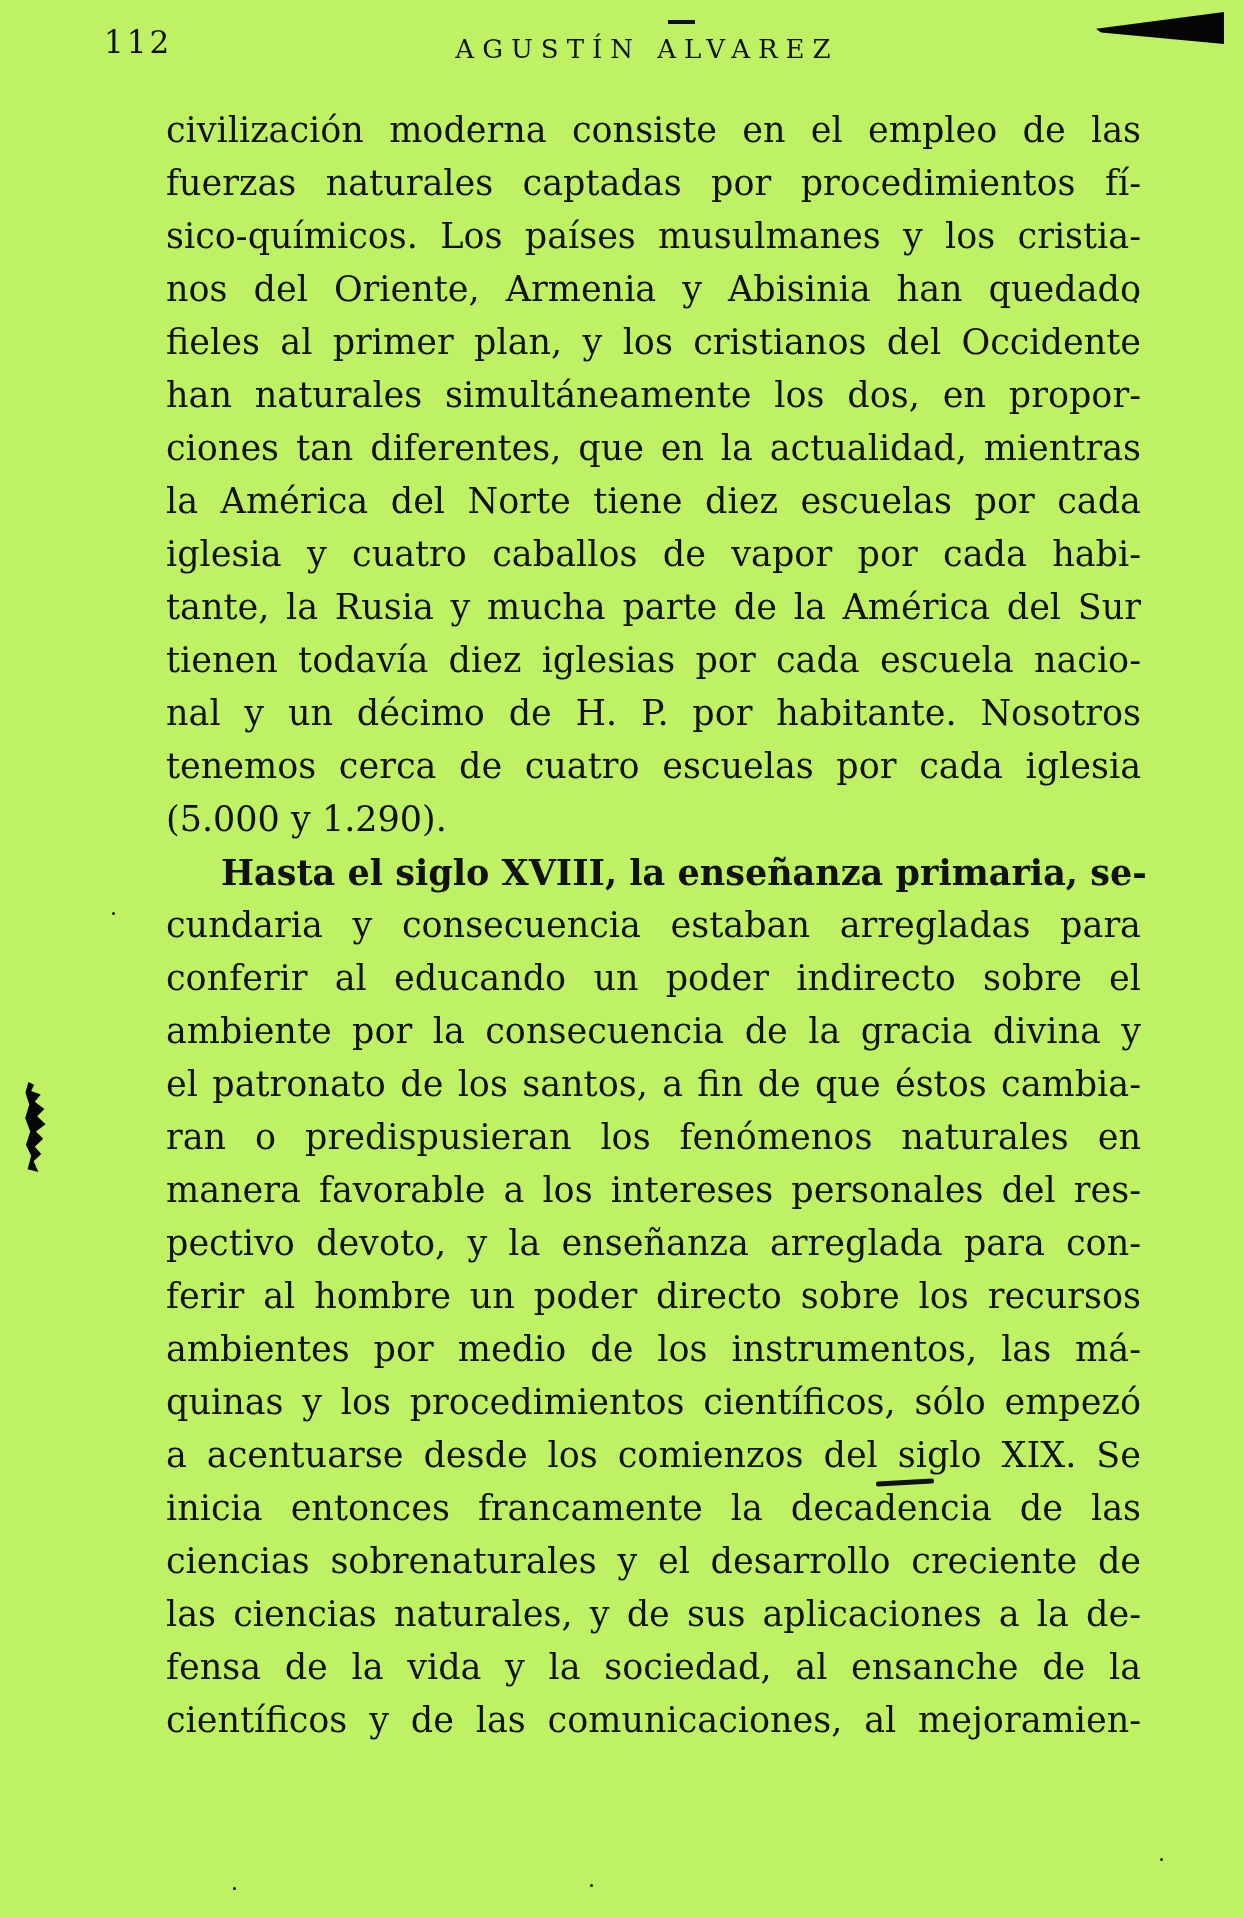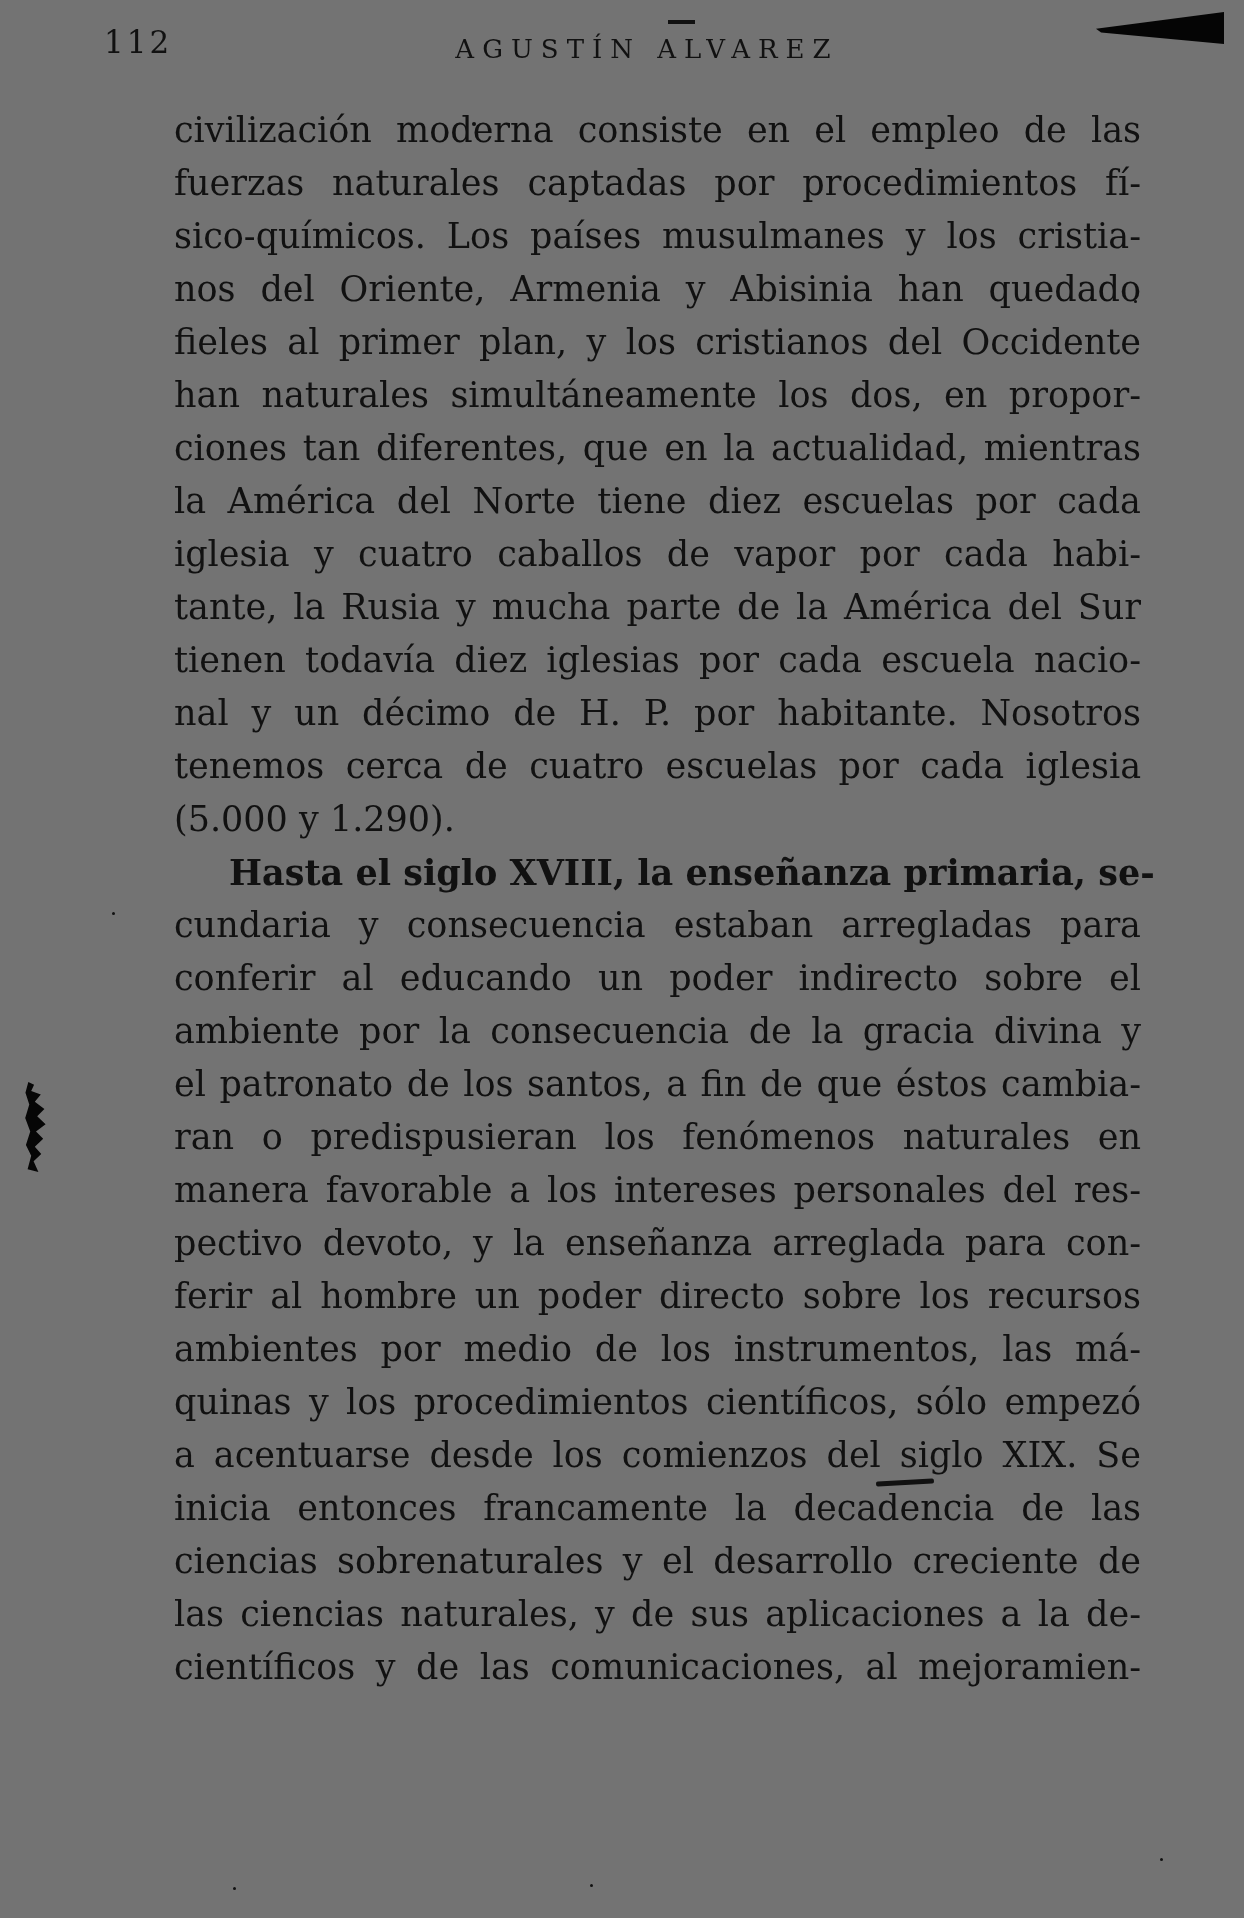--- a/index.html
+++ b/index.html
@@ -6,21 +6,21 @@
   body {
     width: 1244px; height: 1918px;
     background: #ffffff;
     font-family: "DejaVu Serif", serif;
     color: #111111;
     position: relative;
     overflow: hidden;
   }
   .page {
     position: absolute; inset: 0;
-    background: #737373;
+    background: #bef264;
   }
   
   .page-num {
     position: absolute; left: 104px; top: 24px;
     font-size: 31px; letter-spacing: 3px;
   }
   .running-head {
     position: absolute; left: 0; right: 0; top: 34px;
     text-align: center;
     font-size: 26px; letter-spacing: 8px;
@@ -35,21 +35,20 @@
   .body-text {
     position: absolute; left: 166px; top: 104px; width: 975px;
     font-size: 35px; line-height: 53px;
   }
   .paragraph { margin: 0; }
   .line {
     height: 53px;
     white-space: nowrap;
     text-align: justify;
     text-align-last: justify;
-    margin-left: 8px;
   }
   .line.flush-left { text-align-last: left; }
   .paragraph.indented .line:first-child { text-indent: 55px; font-weight: bold; }
   
   .corner-wedge {
     position: absolute; left: 1096px; top: 12px;
     width: 128px; height: 32px; background: #050505;
     clip-path: polygon(0% 52%, 100% 0%, 100% 100%, 4% 64%);
   }
   .margin-smudge {
@@ -109,20 +108,21 @@
         <div class="line">ran o predispusieran los fenómenos naturales en</div>
         <div class="line">manera favorable a los intereses personales del res-</div>
         <div class="line">pectivo devoto, y la enseñanza arreglada para con-</div>
         <div class="line">ferir al hombre un poder directo sobre los recursos</div>
         <div class="line">ambientes por medio de los instrumentos, las má-</div>
         <div class="line">quinas y los procedimientos científicos, sólo empezó</div>
         <div class="line">a acentuarse desde los comienzos del siglo XIX. Se</div>
         <div class="line">inicia entonces francamente la decadencia de las</div>
         <div class="line">ciencias sobrenaturales y el desarrollo creciente de</div>
         <div class="line">las ciencias naturales, y de sus aplicaciones a la de-</div>
+        <div class="line">fensa de la vida y la sociedad, al ensanche de la</div>
         <div class="line">científicos y de las comunicaciones, al mejoramien-</div>
       </div>
     </div>
 
   <div class="corner-wedge"></div>
   <div class="margin-smudge"></div>
   <div class="stray-underline"></div>
 
   <div class="speck s1"></div>
   <div class="speck s2"></div>

